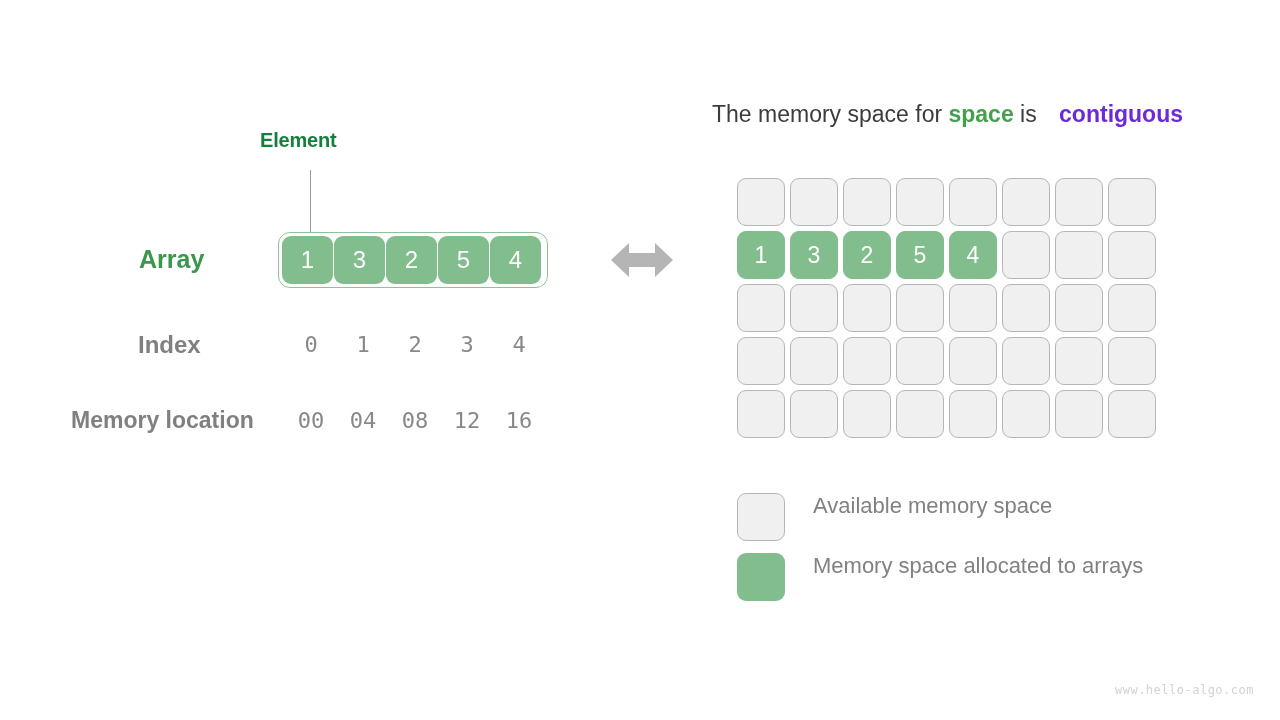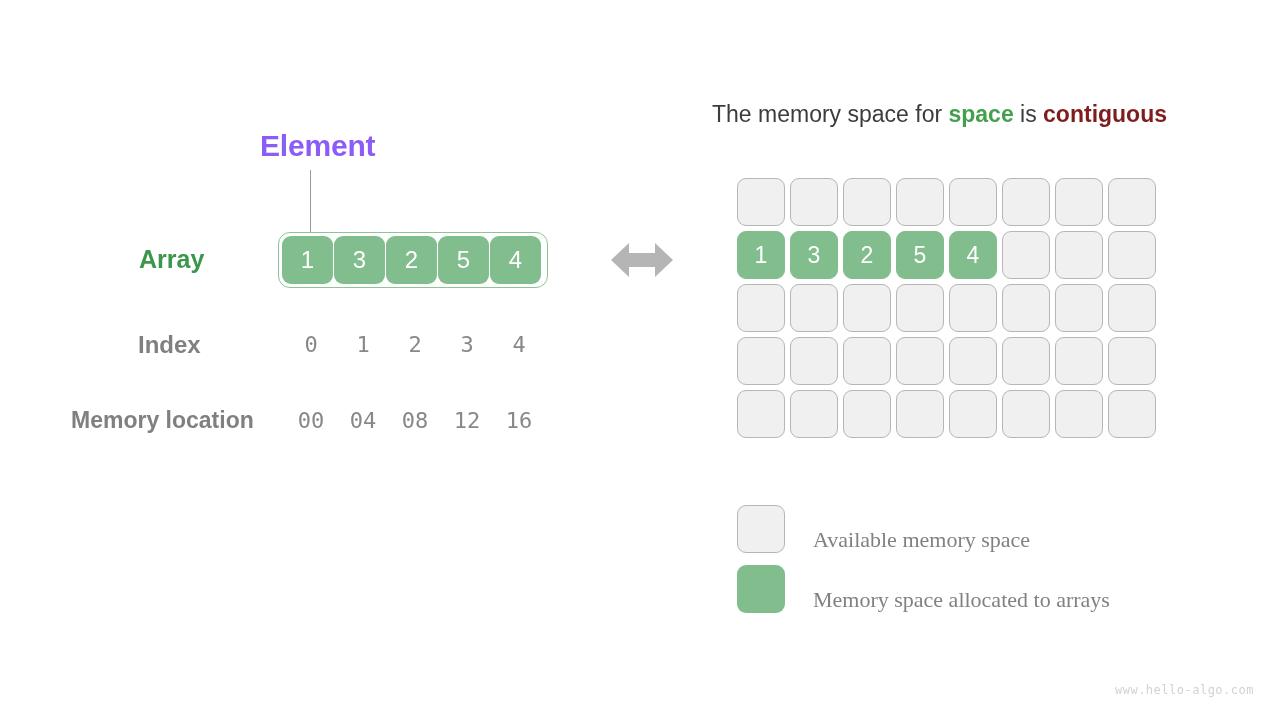--- a/index.html
+++ b/index.html
@@ -23,23 +23,23 @@
     left: 0;
     top: 0;
     width: 600px;
     height: 720px;
   }
 
   #element-label {
     position: absolute;
     left: 260px;
     top: 129px;
-    font-size: 30px;
-    font-weight: bold;
-    color: #8b5cf6;
+    font-size: 20px;
+    font-weight: bold;
+    color: #15803d;
     letter-spacing: -0.2px;
     white-space: nowrap;
   }
 
   #element-connector {
     position: absolute;
     left: 310px;
     top: 170px;
     width: 1px;
     height: 68px;
@@ -146,22 +146,23 @@
     top: 101px;
     font-size: 23px;
     color: #3c3c3c;
     white-space: nowrap;
   }
   #memory-heading .hl-green {
     color: #43a04c;
     font-weight: bold;
   }
   #memory-heading .hl-dark {
-    color: #7f1d1d;
-    font-weight: bold;
+    color: #6d28d9;
+    font-weight: bold;
+    margin-left: 16px;
   }
 
   #memory-grid {
     position: absolute;
     left: 37px;
     top: 178px;
     display: flex;
     flex-direction: column;
     gap: 5px;
   }
@@ -190,23 +191,22 @@
     color: #ffffff;
   }
 
   #legend {
     position: absolute;
     left: 37px;
     top: 493px;
   }
   .legend-item {
     display: flex;
-    align-items: flex-end;
+    align-items: flex-start;
     height: 60px;
-    font-family: Liberation Serif, serif;
   }
   .legend-swatch {
     width: 48px;
     height: 48px;
     border-radius: 9px;
     box-sizing: border-box;
     flex: none;
   }
   .legend-swatch.free {
     background: #f0f0f0;

